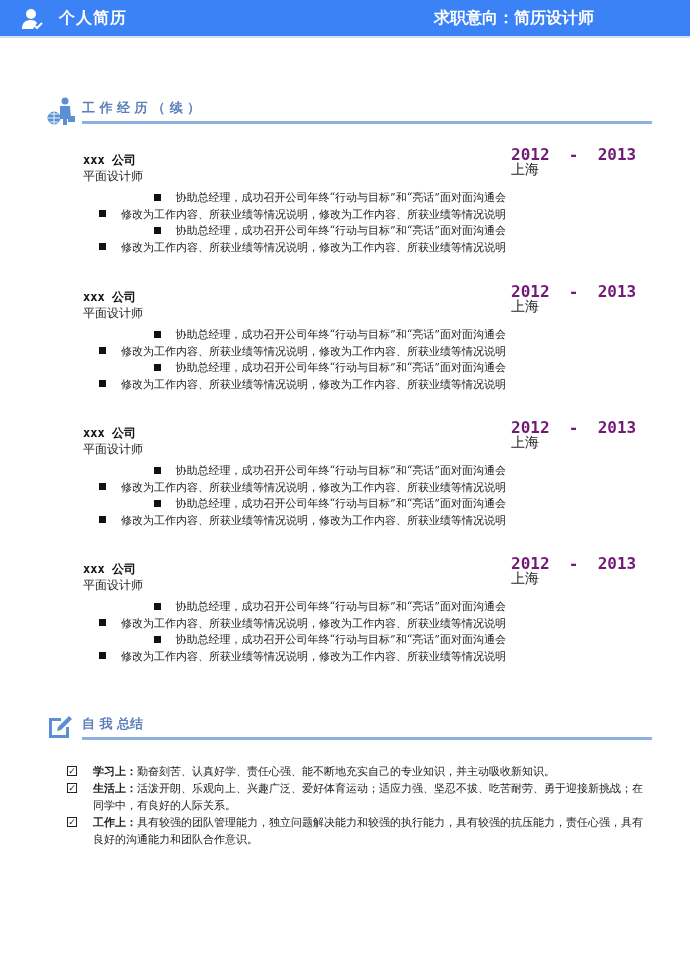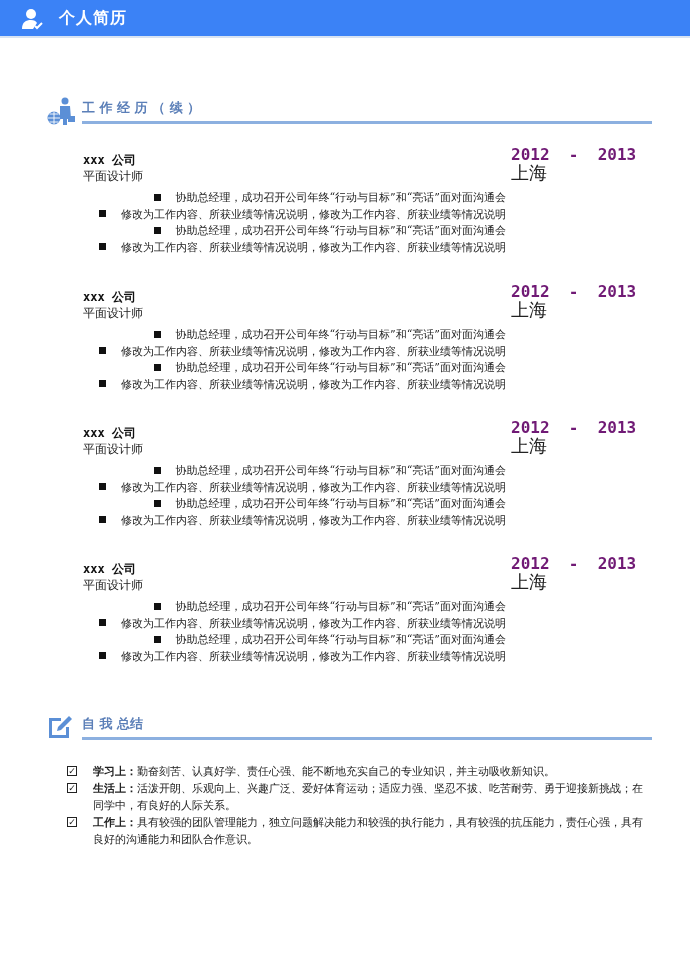--- a/index.html
+++ b/index.html
@@ -39,21 +39,21 @@
       position: absolute; left: 0; top: 0;
       font-family: "DejaVu Sans Mono", "Liberation Mono", monospace;
       font-size: 12px; font-weight: bold; color: #111;
     }
     .job .role { position: absolute; left: 0; top: 16px; font-size: 12px; color: #222; }
     .job .years {
       position: absolute; left: 428px; top: -7px;
       font-family: "DejaVu Sans Mono", "Liberation Mono", monospace;
       font-size: 16px; font-weight: bold; color: #701a75; white-space: pre;
     }
-    .job .city { position: absolute; left: 428px; top: 9px; font-size: 18px; color: #222; }
+    .job .city { position: absolute; left: 428px; top: 9px; font-size: 14px; color: #222; }
     .job ul { position: absolute; left: 16px; top: 38px; list-style: none; }
     .job li { height: 16.5px; font-size: 11px; line-height: 16.5px; color: #222; white-space: nowrap; }
     .job li .sq {
       display: inline-block; width: 7px; height: 7px; background: #111;
       vertical-align: middle; margin-right: 15px; position: relative; top: -1px;
     }
 
     .summary { position: absolute; left: 67px; top: 763px; width: 580px; }
     .summary .item { position: relative; padding-left: 26px; font-size: 11px; line-height: 17px; color: #222; }
     .summary .item .check {
@@ -66,20 +66,21 @@
 </head>
 <body>
 
 <div class="header">
   <svg class="user-icon" viewBox="0 0 24 24">
     <circle cx="11" cy="7" r="5" fill="#ffffff"></circle>
     <path d="M2 22 C2 15 6 13 11 13 C14 13 16 14 17 16 L13 22 Z" fill="#ffffff"></path>
     <path d="M15 19 L17 21 L22 16" stroke="#ffffff" stroke-width="2" fill="none"></path>
   </svg>
   <div class="title">个人简历</div>
+  <div class="objective">求职意向：简历设计师</div>
 </div>
 
 <div class="section-head" style="top:97px;">
   <svg class="icon" viewBox="0 0 30 28">
     <circle cx="19" cy="4" r="3.5" fill="#5b8fd6"></circle>
     <path d="M14 9 L24 9 L25 22 L21 22 L21 28 L17 28 L17 22 L14 22 Z" fill="#5b8fd6"></path>
     <circle cx="8" cy="21" r="6.5" fill="#5b8fd6"></circle>
     <path d="M2 21 H14 M8 14.5 V27.5 M3.5 17 H12.5 M3.5 25 H12.5" stroke="#ffffff" stroke-width="0.9"></path>
     <rect x="22" y="19" width="7" height="6" fill="#5b8fd6"></rect>
   </svg>

